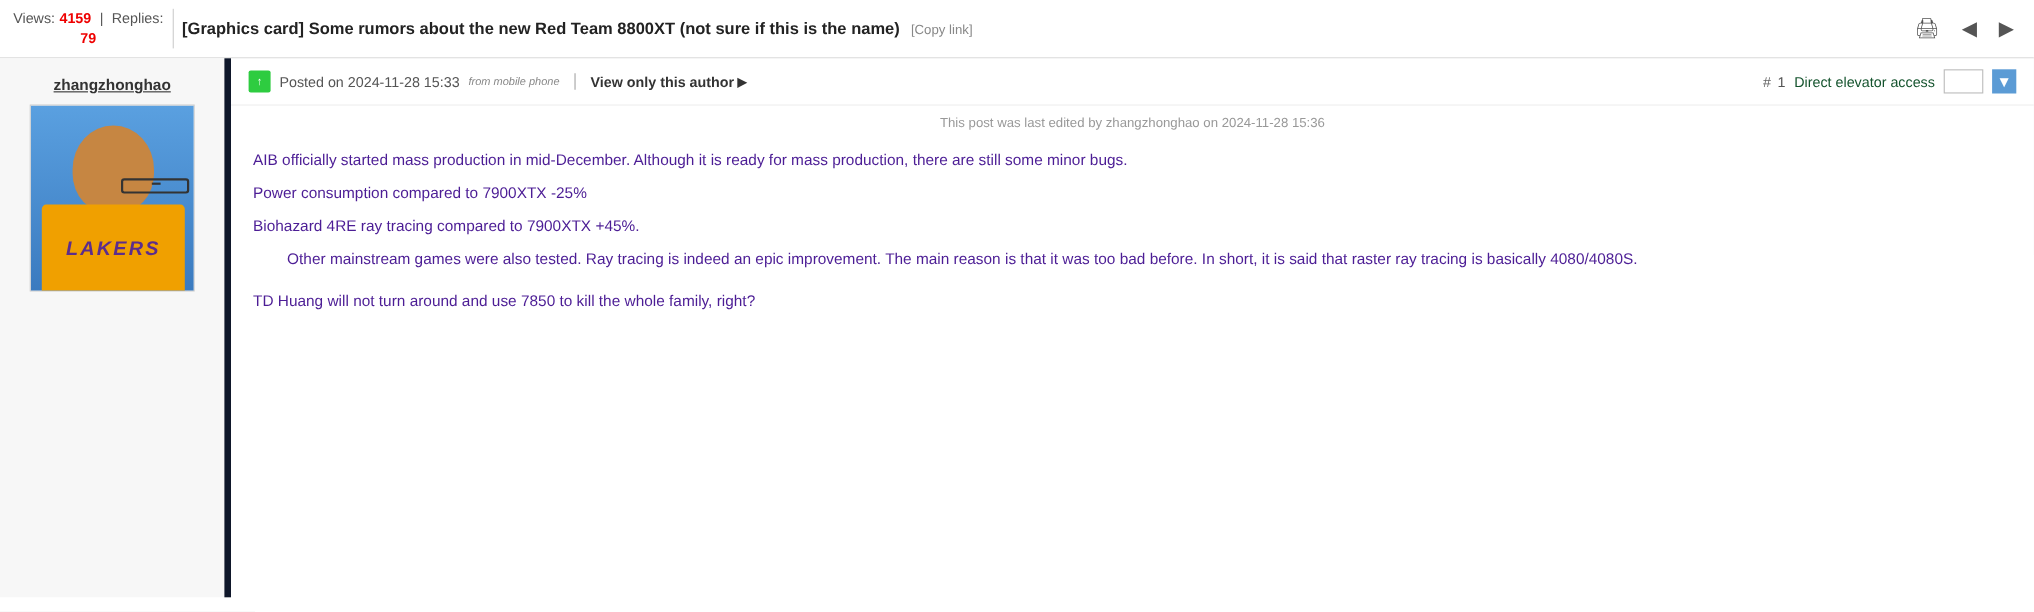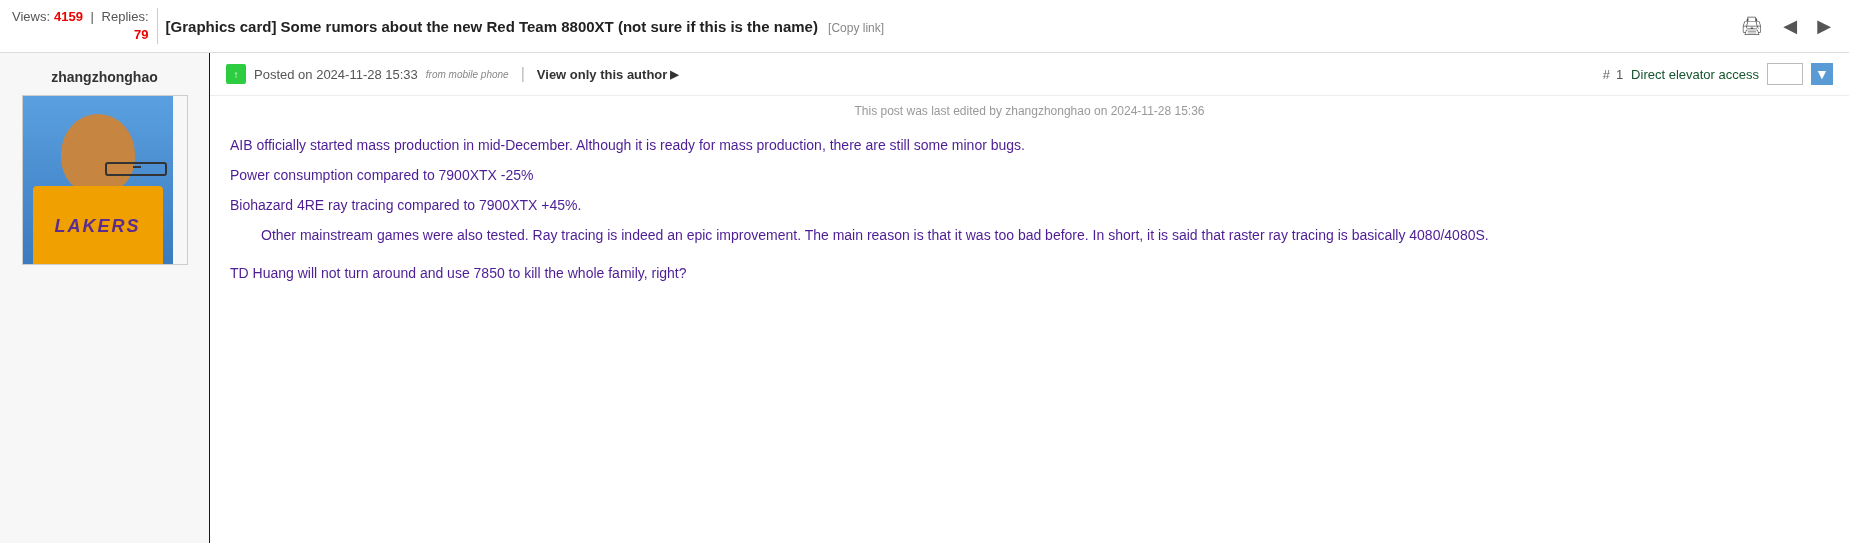--- a/index.html
+++ b/index.html
@@ -20,21 +20,21 @@
       display: flex;
       align-items: center;
       padding: 8px 12px;
       background: #fff;
       border-bottom: 1px solid #ddd;
       gap: 8px;
     }
     .header-stats {
       display: flex;
       flex-direction: column;
-      align-items: flex-end;
+      align-items: center;
       min-width: 130px;
       font-size: 13px;
       color: #555;
       line-height: 1.4;
     }
     .header-stats .views-line {
       display: flex;
       gap: 4px;
       align-items: baseline;
     }
@@ -81,34 +81,35 @@
     .main-content {
       display: flex;
       min-height: 490px;
     }
 
     
     .user-sidebar {
       width: 210px;
       min-width: 210px;
       background: #f7f7f7;
-      border-right: 1px solid #0f172a;
+      border-right: 6px solid #0f172a;
       padding: 16px 12px;
       display: flex;
       flex-direction: column;
       align-items: center;
+      text-decoration: underline;
     }
     .username {
       font-size: 14px;
       font-weight: bold;
       color: #333;
       margin-bottom: 10px;
     }
     .avatar-wrapper {
-      width: 166px;
+      width: 150px;
       height: 170px;
       overflow: hidden;
       border: 1px solid #ccc;
     }
     
     .avatar-figure {
       position: relative;
       width: 150px;
       height: 170px;
     }

